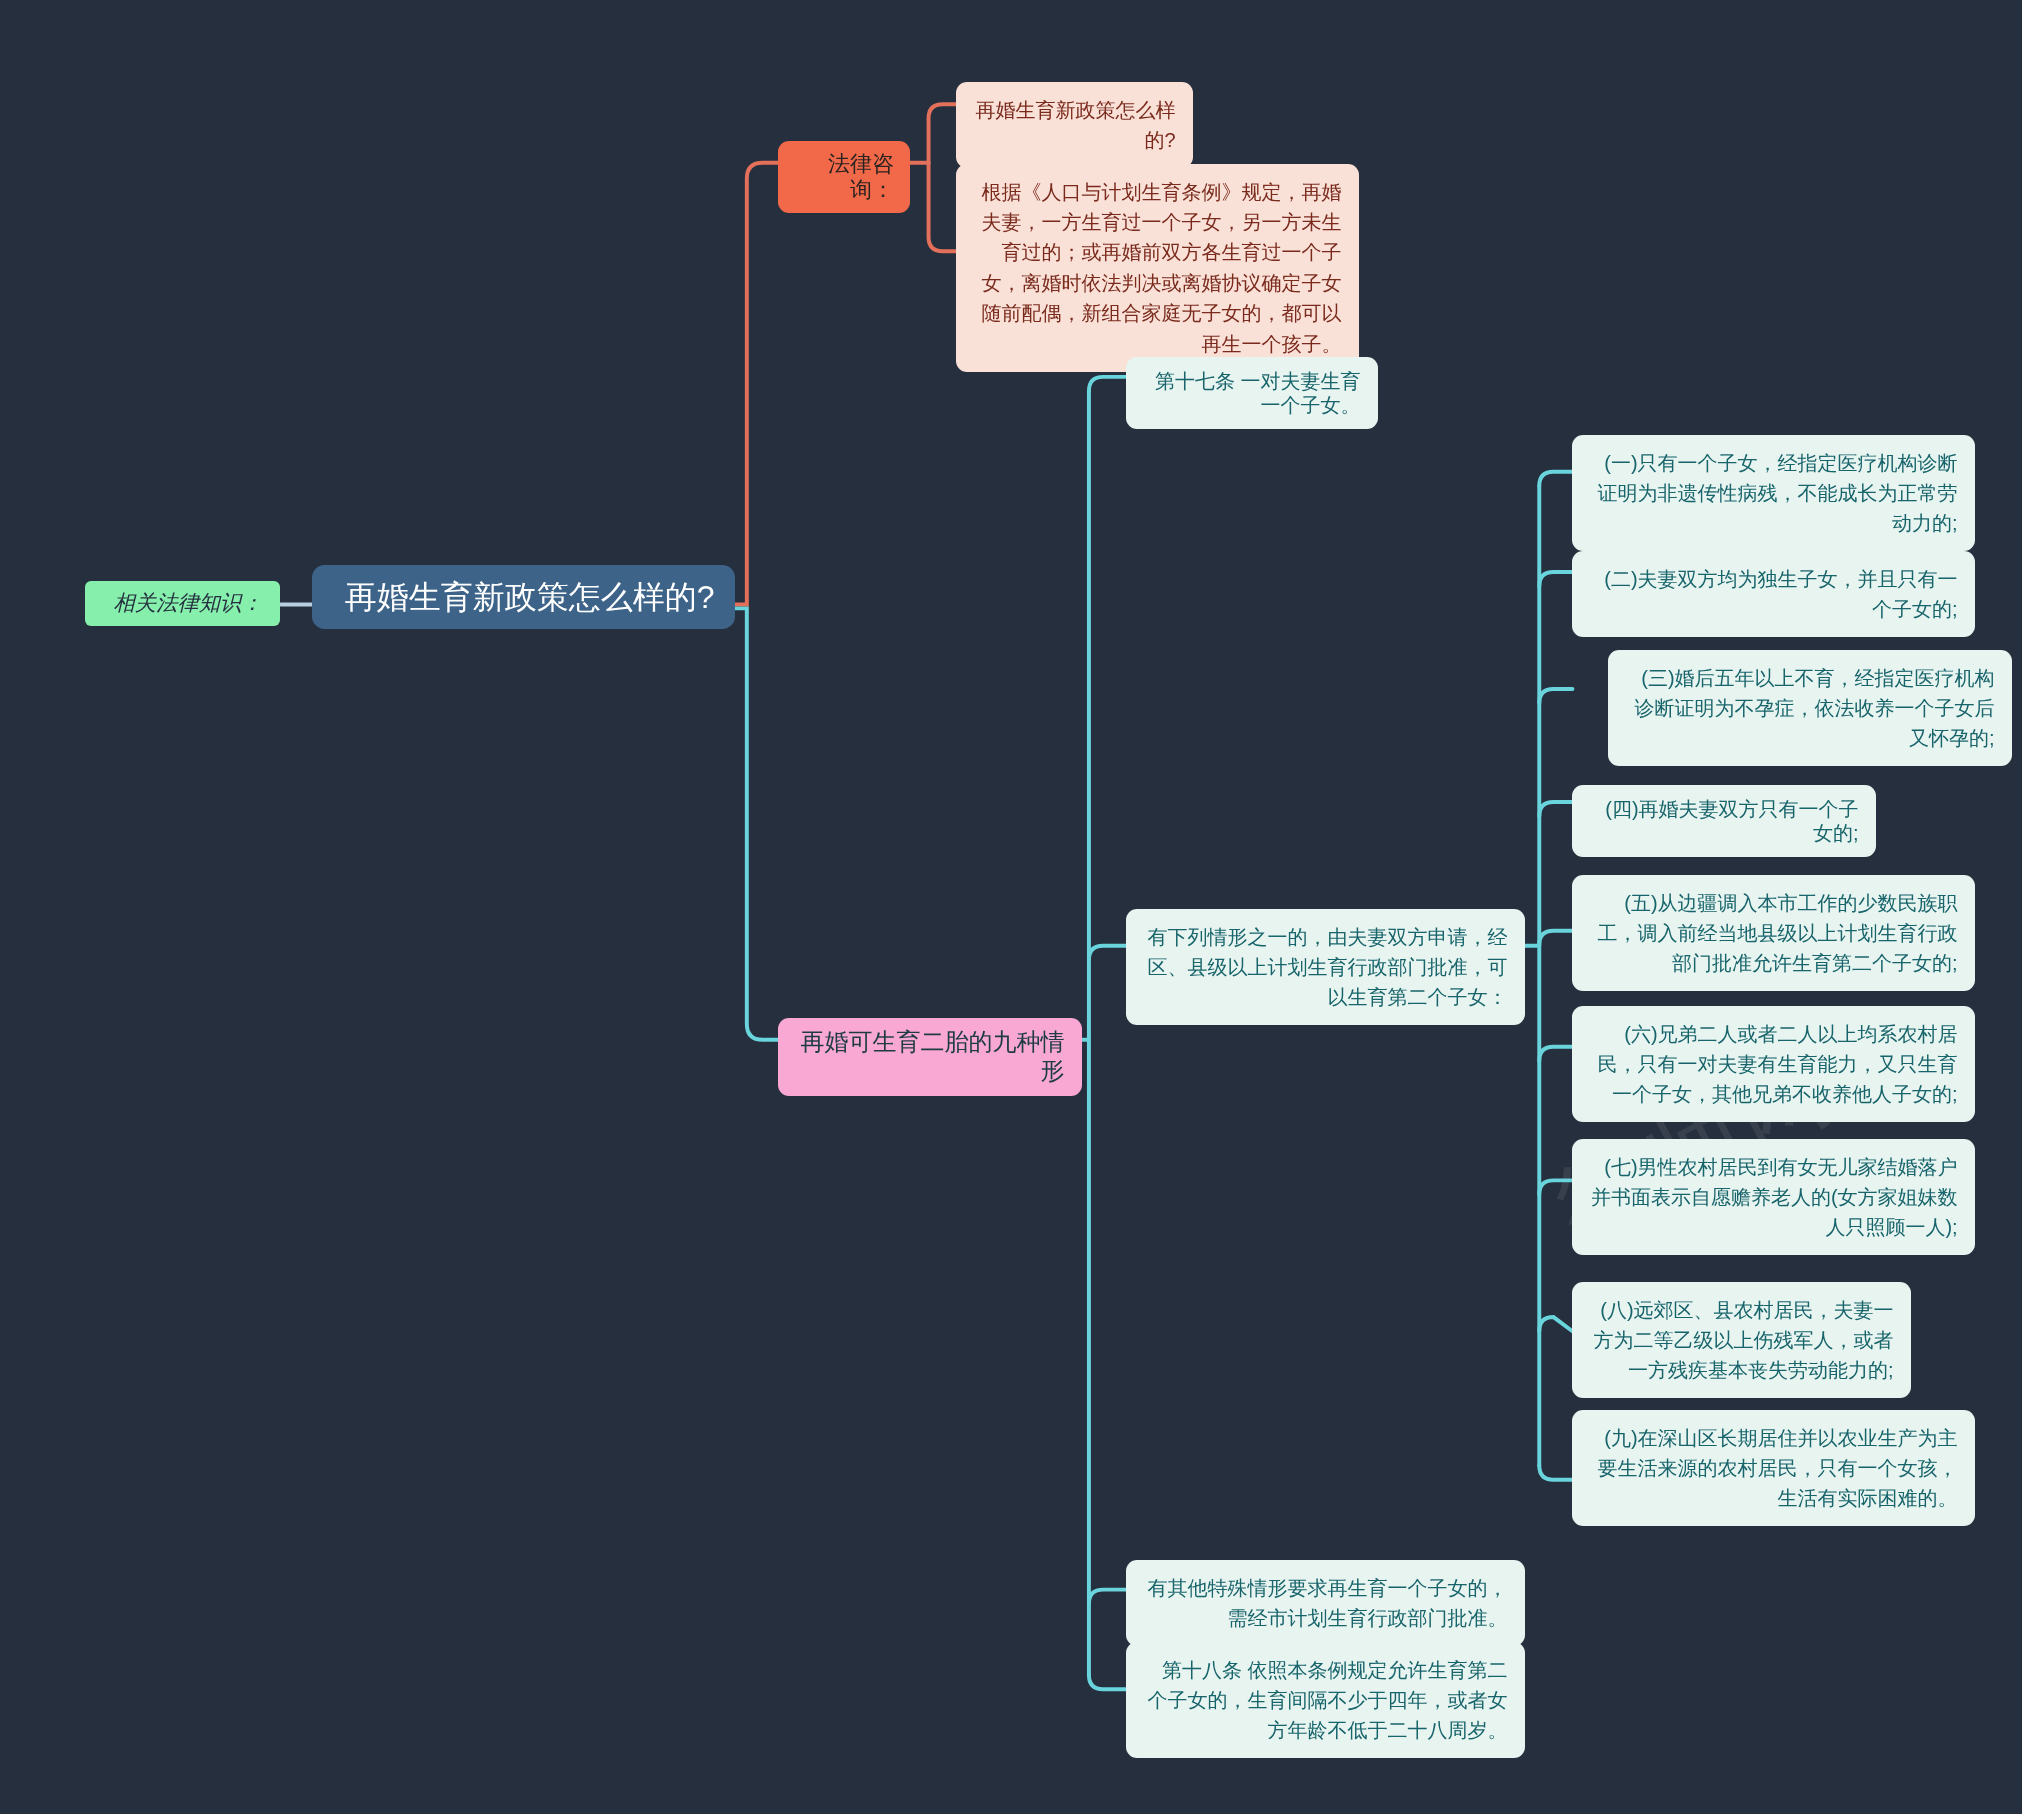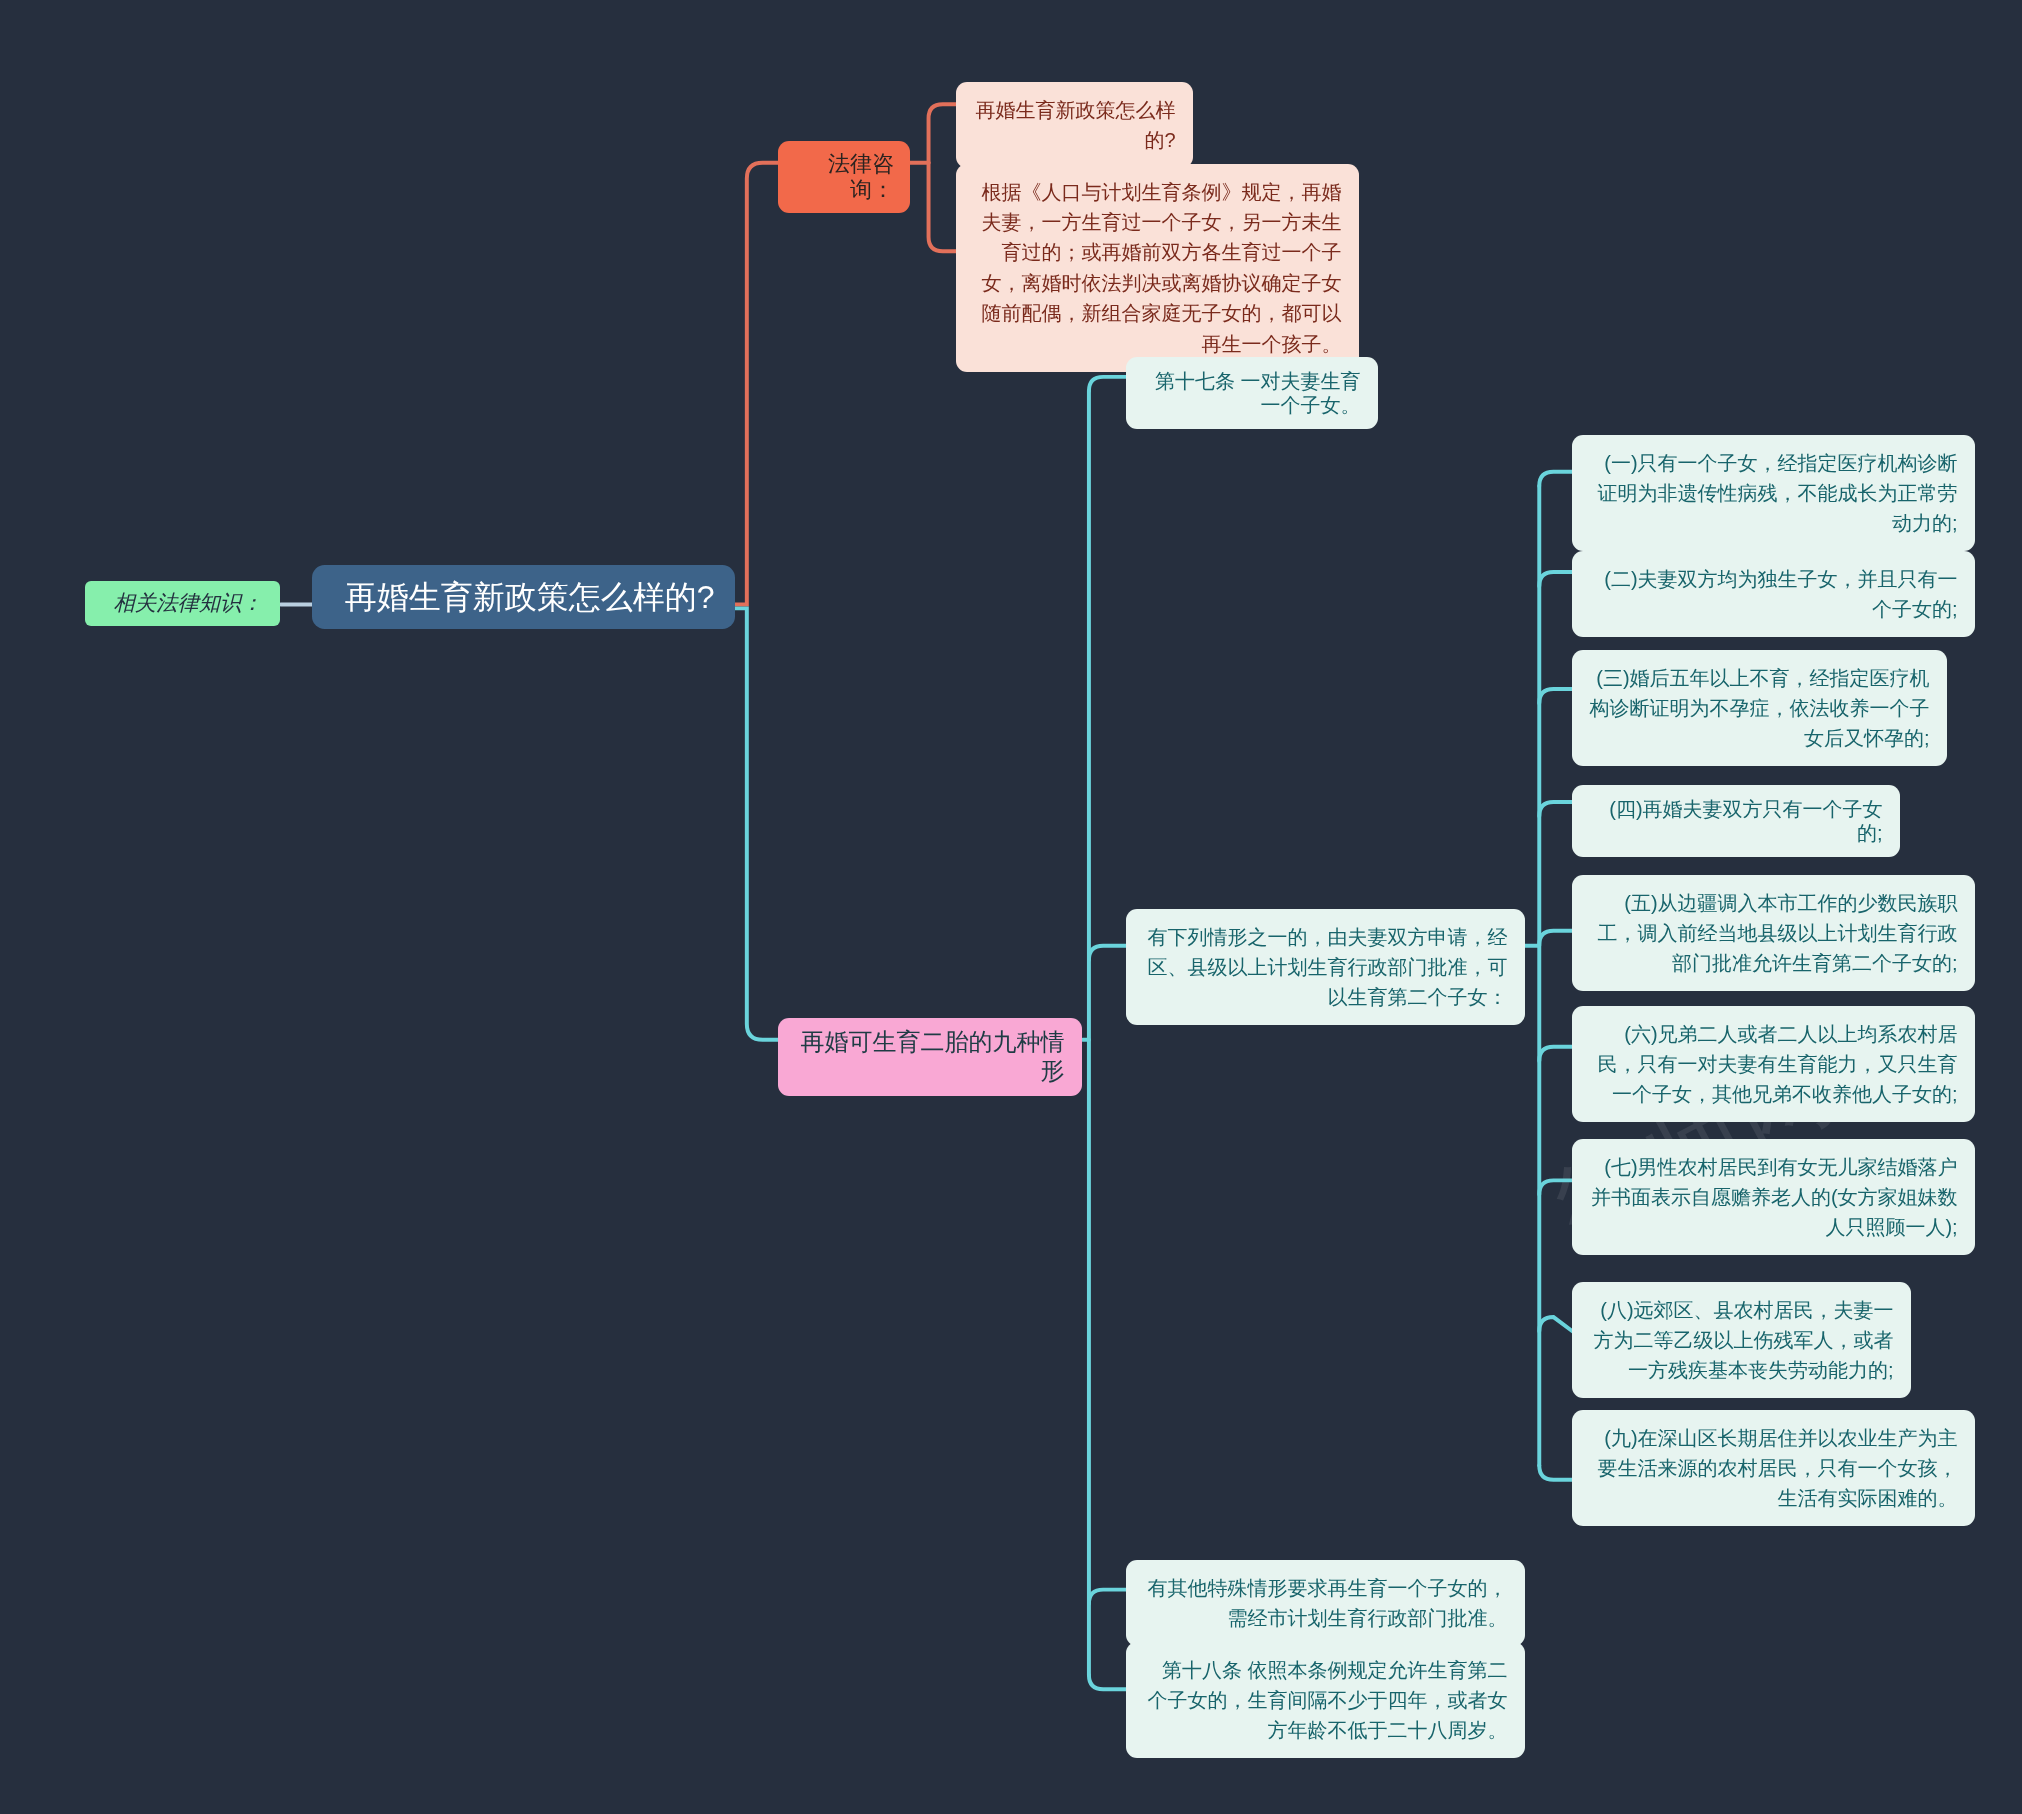--- a/index.html
+++ b/index.html
@@ -163,23 +163,23 @@
   <div class="node n-mint" style="left:1126px; top:1560px; width:399px;">有其他特殊情形要求再生育一个子女的，需经市计划生育行政部门批准。</div>
 
   <div class="node n-mint" style="left:1126px; top:909px; width:399px;">有下列情形之一的，由夫妻双方申请，经区、县级以上计划生育行政部门批准，可以生育第二个子女：</div>
 
   <div class="node n-mint" style="left:1126px; top:1642px; width:399px;">第十八条 依照本条例规定允许生育第二个子女的，生育间隔不少于四年，或者女方年龄不低于二十八周岁。</div>
 
   <div class="node n-mint" style="left:1572px; top:435px; width:403px;">(一)只有一个子女，经指定医疗机构诊断证明为非遗传性病残，不能成长为正常劳动力的;</div>
 
   <div class="node n-mint" style="left:1572px; top:551px; width:403px;">(二)夫妻双方均为独生子女，并且只有一个子女的;</div>
 
-  <div class="node n-mint" style="left:1572px; top:650px; width:375px;">(三)婚后五年以上不育，经指定医疗机构诊断证明为不孕症，依法收养一个子女后又怀孕的;</div>
+  <div class="node n-mint" style="left:1608px; top:650px; width:404px;">(三)婚后五年以上不育，经指定医疗机构诊断证明为不孕症，依法收养一个子女后又怀孕的;</div>
 
-  <div class="node n-mint single" style="left:1572px; top:785px; width:328px;">(四)再婚夫妻双方只有一个子女的;</div>
+  <div class="node n-mint single" style="left:1572px; top:785px; width:304px;">(四)再婚夫妻双方只有一个子女的;</div>
 
   <div class="node n-mint" style="left:1572px; top:875px; width:403px;">(五)从边疆调入本市工作的少数民族职工，调入前经当地县级以上计划生育行政部门批准允许生育第二个子女的;</div>
 
   <div class="node n-mint" style="left:1572px; top:1006px; width:403px;">(六)兄弟二人或者二人以上均系农村居民，只有一对夫妻有生育能力，又只生育一个子女，其他兄弟不收养他人子女的;</div>
 
   <div class="node n-mint" style="left:1572px; top:1139px; width:403px;">(七)男性农村居民到有女无儿家结婚落户并书面表示自愿赡养老人的(女方家姐妹数人只照顾一人);</div>
 
   <div class="node n-mint" style="left:1572px; top:1276px; width:339px;margin-top:6px;">(八)远郊区、县农村居民，夫妻一方为二等乙级以上伤残军人，或者一方残疾基本丧失劳动能力的;</div>
 
   <div class="node n-mint" style="left:1572px; top:1410px; width:403px;">(九)在深山区长期居住并以农业生产为主要生活来源的农村居民，只有一个女孩，生活有实际困难的。</div>

